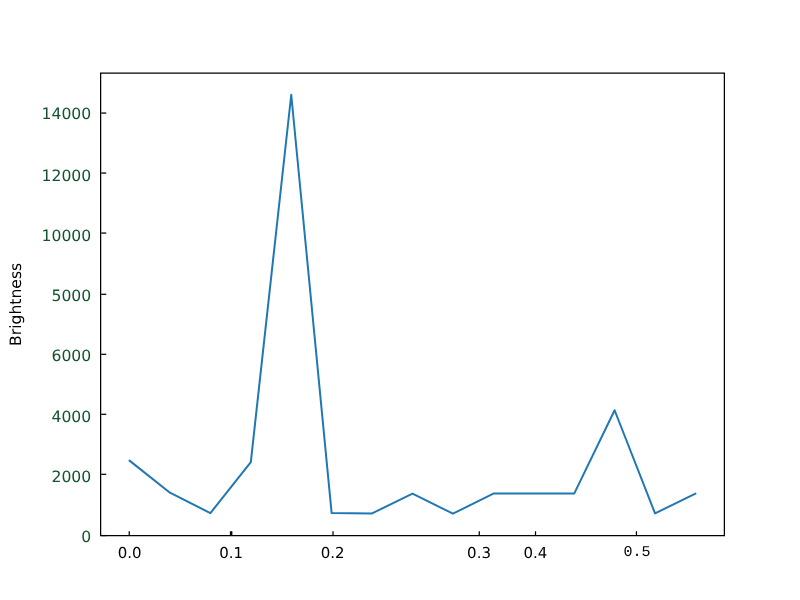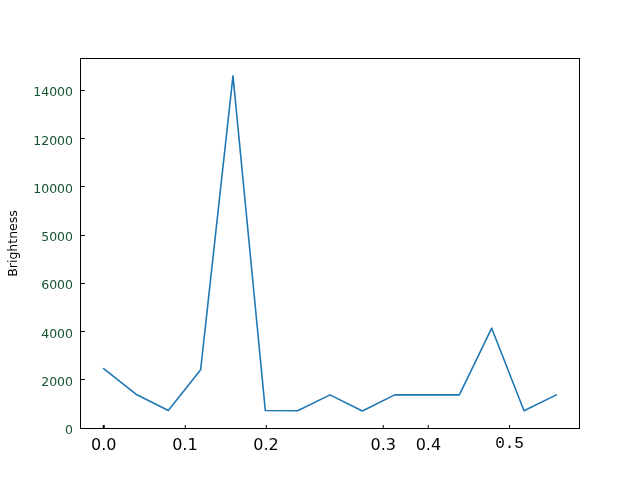--- a/index.html
+++ b/index.html
@@ -74,21 +74,21 @@
   }
   
   .xtick {
     position: absolute;
     top: 100%;
     transform: translateX(-50%);
     white-space: nowrap;
     text-align: center;
   }
   .xtick-label {
-    font-size: 16px;
+    font-size: 12px;
     color: #000000;
     display: block;
     padding-top: 7px;
   }
   .xtick-mark {
     position: absolute;
     left: 50%;
     bottom: 100%;
     width: 1.1px;
     height: 3.5px;

